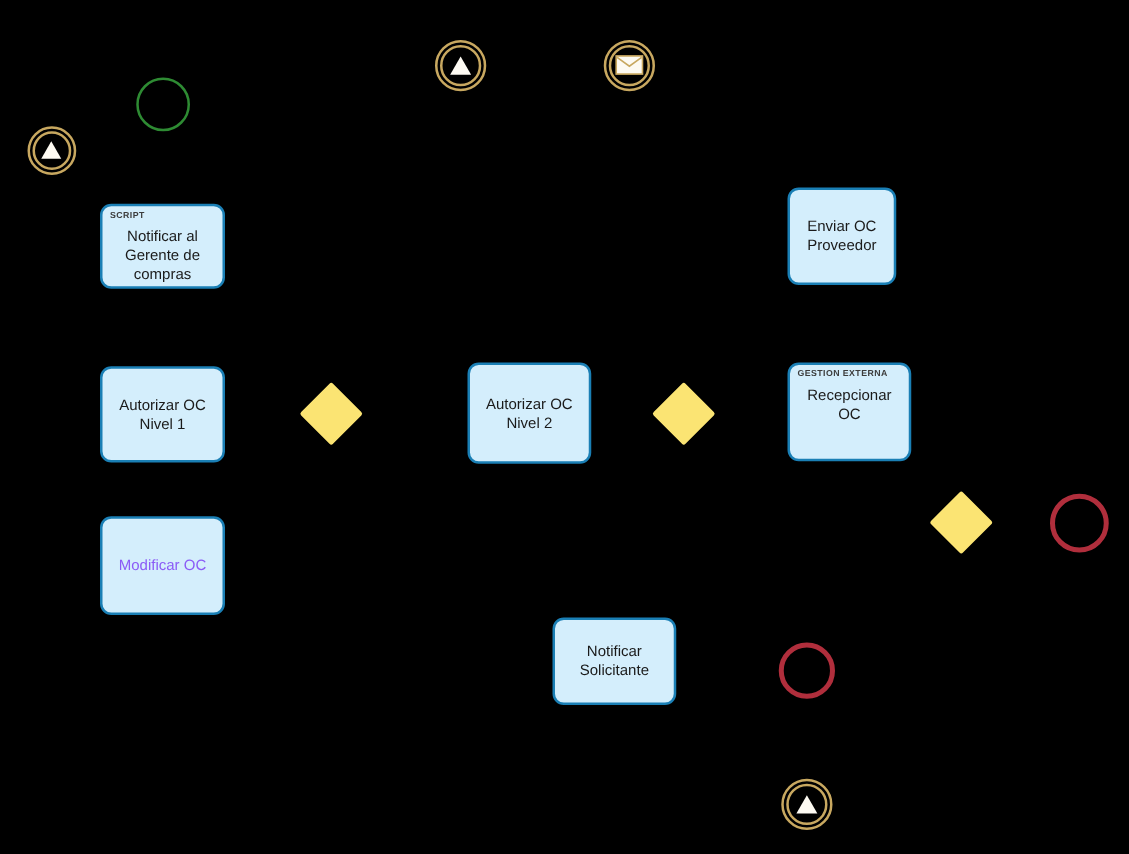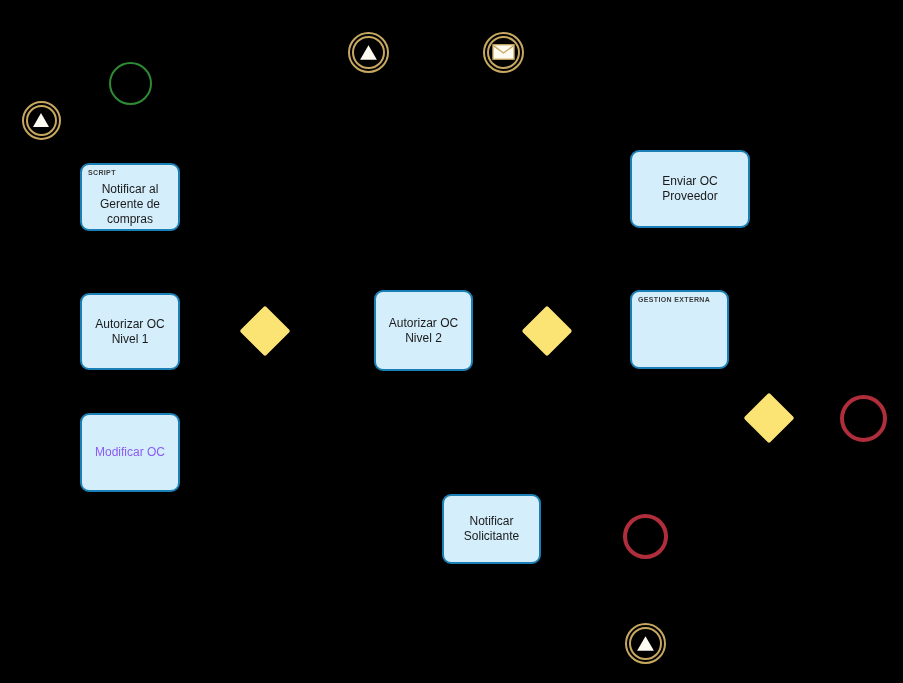--- a/index.html
+++ b/index.html
@@ -127,26 +127,28 @@
       <span class="task-label">Modificar OC</span>
     </div>
     <div class="task" style="left: 374px; top: 290px; width: 99px; height: 81px; background: rgb(212, 238, 252); border-color: rgb(26, 127, 181); color: rgb(26, 26, 26);">
       <span class="task-label">Autorizar OC
 Nivel 2</span>
     </div>
     <div class="task" style="left: 442px; top: 494px; width: 99px; height: 70px; background: rgb(212, 238, 252); border-color: rgb(26, 127, 181); color: rgb(26, 26, 26);">
       <span class="task-label">Notificar
 Solicitante</span>
     </div>
-    <div class="task" style="left: 630px; top: 150px; width: 120px; height: 78px; background: rgb(212, 238, 252); border-color: rgb(26, 127, 181); color: rgb(26, 26, 26);">
+    <div class="task" style="left: 630px; top: 150px; width: 87px; height: 78px; background: rgb(212, 238, 252); border-color: rgb(26, 127, 181); color: rgb(26, 26, 26);">
       <span class="task-label">Enviar OC
 Proveedor</span>
     </div>
     <div class="task has-tag" style="left: 630px; top: 290px; width: 99px; height: 79px; background: rgb(212, 238, 252); border-color: rgb(26, 127, 181); color: rgb(26, 26, 26);">
       <span class="task-tag" style="color: rgb(60, 60, 60);">GESTION EXTERNA</span>
+      <span class="task-label">Recepcionar
+OC</span>
     </div>
     <div class="gateway" style="width: 36px; height: 36px; left: 247px; top: 313px; background: rgb(251, 228, 115);"></div>
     <div class="gateway" style="width: 36px; height: 36px; left: 529px; top: 313px; background: rgb(251, 228, 115);"></div>
     <div class="gateway" style="width: 36px; height: 36px; left: 751px; top: 400px; background: rgb(251, 228, 115);"></div>
     <div class="event event-start" style="width: 43px; height: 43px; left: 108.5px; top: 61.5px; border-color: rgb(46, 139, 51);"></div>
     <div class="event event-boundary" style="width: 39px; height: 39px; left: 21.5px; top: 100.5px; border-color: rgb(200, 168, 96);">
       <div class="inner-ring" style="border-color: rgb(200, 168, 96);"></div>
       <span class="ev-icon">
         <svg width="20" height="20" viewBox="0 0 20 20">
           <polygon points="10,3 18,17 2,17" fill="#fdfaf2"></polygon>

